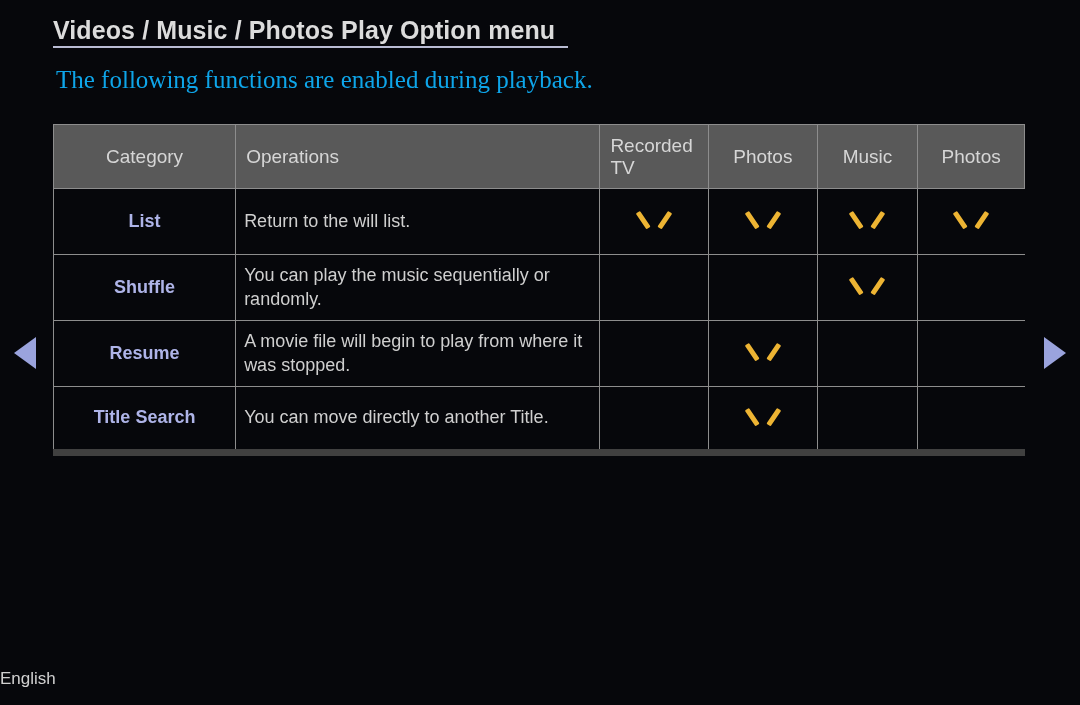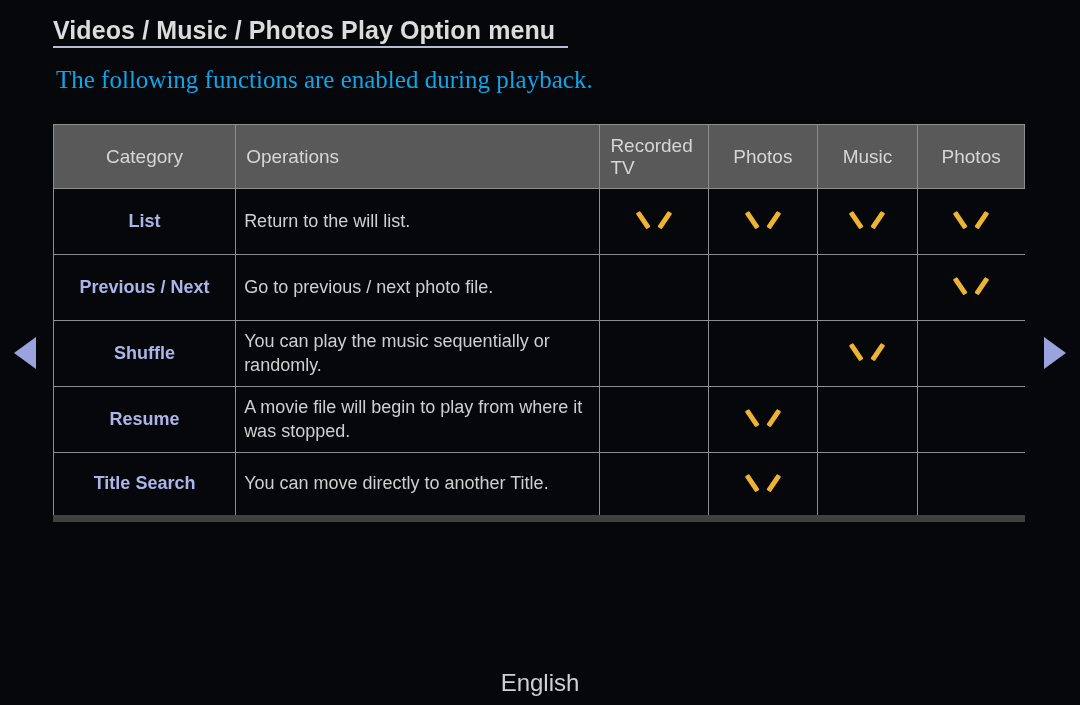--- a/index.html
+++ b/index.html
@@ -151,22 +151,22 @@
     border-bottom: 16px solid transparent;
     border-left: 22px solid #9aa3dd;
   }
 
   
   .footer-lang {
     position: absolute;
     left: 0;
     right: 0;
     top: 669px;
-    text-align: center;
-    font-size: 24px;
+    text-align: left;
+    font-size: 17px;
     color: #d0d0d0;
   }
 </style>
 </head>
 <body>
 
 <div class="page-title">Videos / Music / Photos Play Option menu</div>
 <div class="title-underline"></div>
 <div class="page-subtitle">The following functions are enabled during playback.</div>
 
@@ -185,28 +185,20 @@
     <tbody id="matrix-body">
         <tr>
           <td class="cat">List</td>
           <td class="ops">Return to the will list.</td>
           <td class="mark"><span class="chev"></span></td>
           <td class="mark"><span class="chev"></span></td>
           <td class="mark"><span class="chev"></span></td>
           <td class="mark"><span class="chev"></span></td>
         </tr>
         <tr>
-          <td class="cat">Previous / Next</td>
-          <td class="ops">Go to previous / next photo file.</td>
-          <td class="mark"></td>
-          <td class="mark"></td>
-          <td class="mark"></td>
-          <td class="mark"><span class="chev"></span></td>
-        </tr>
-        <tr>
           <td class="cat">Shuffle</td>
           <td class="ops">You can play the music sequentially or randomly.</td>
           <td class="mark"></td>
           <td class="mark"></td>
           <td class="mark"><span class="chev"></span></td>
           <td class="mark"></td>
         </tr>
         <tr>
           <td class="cat">Resume</td>
           <td class="ops">A movie file will begin to play from where it was stopped.</td>

